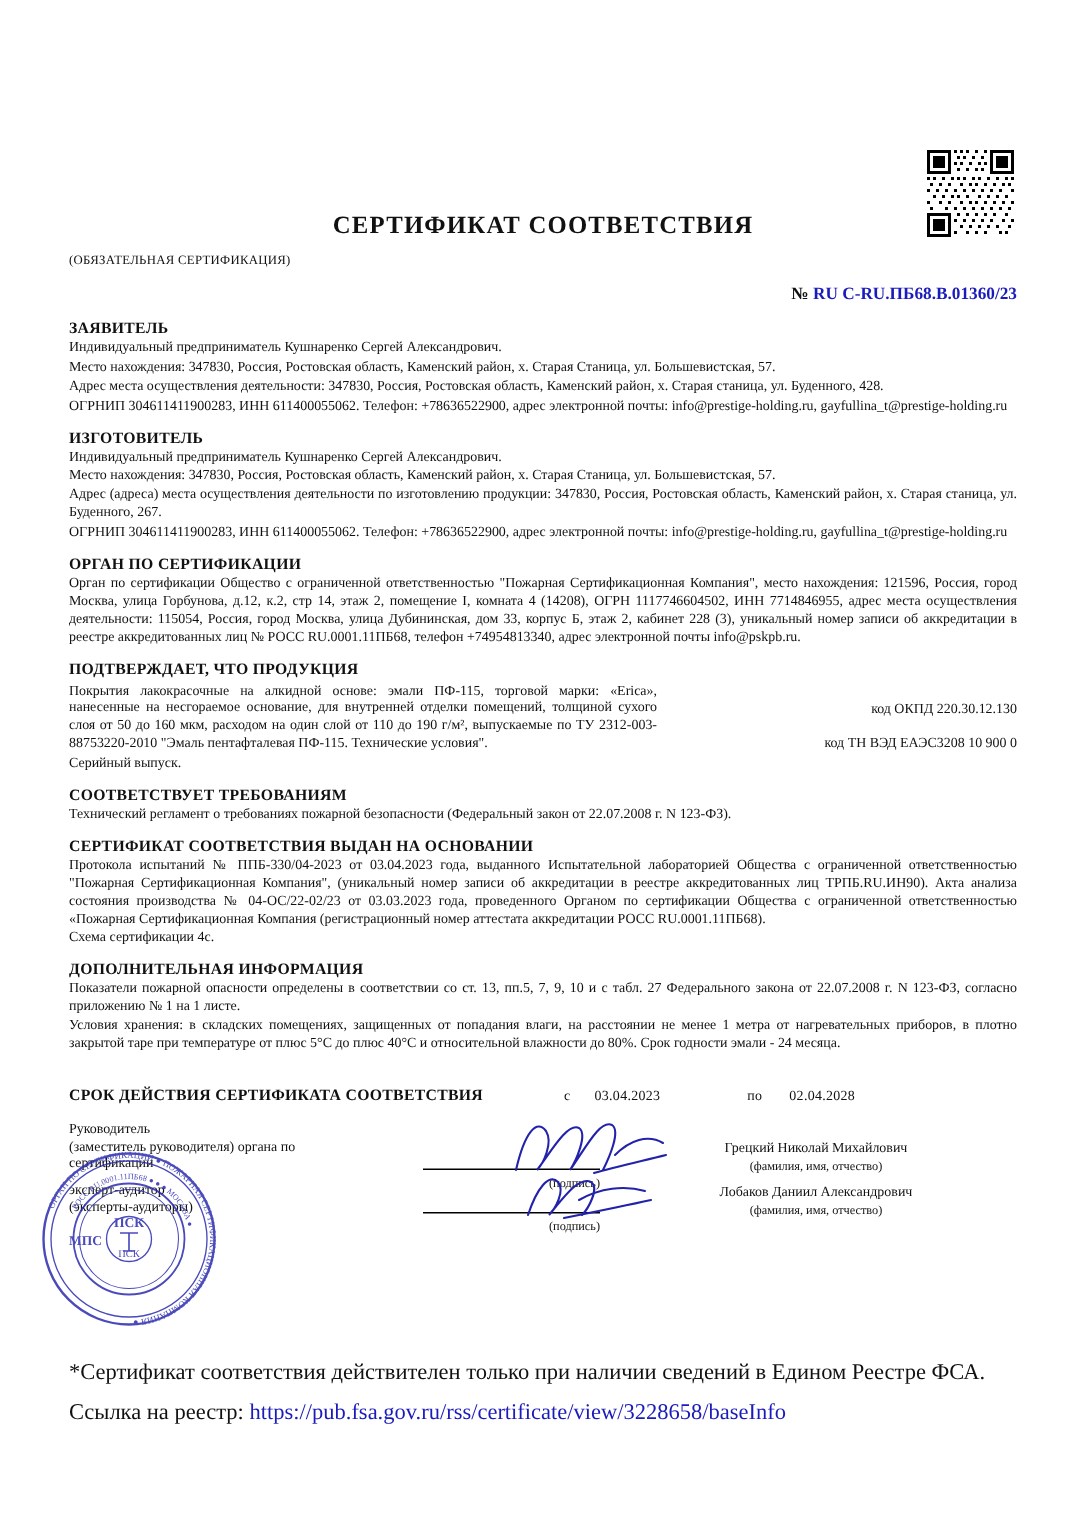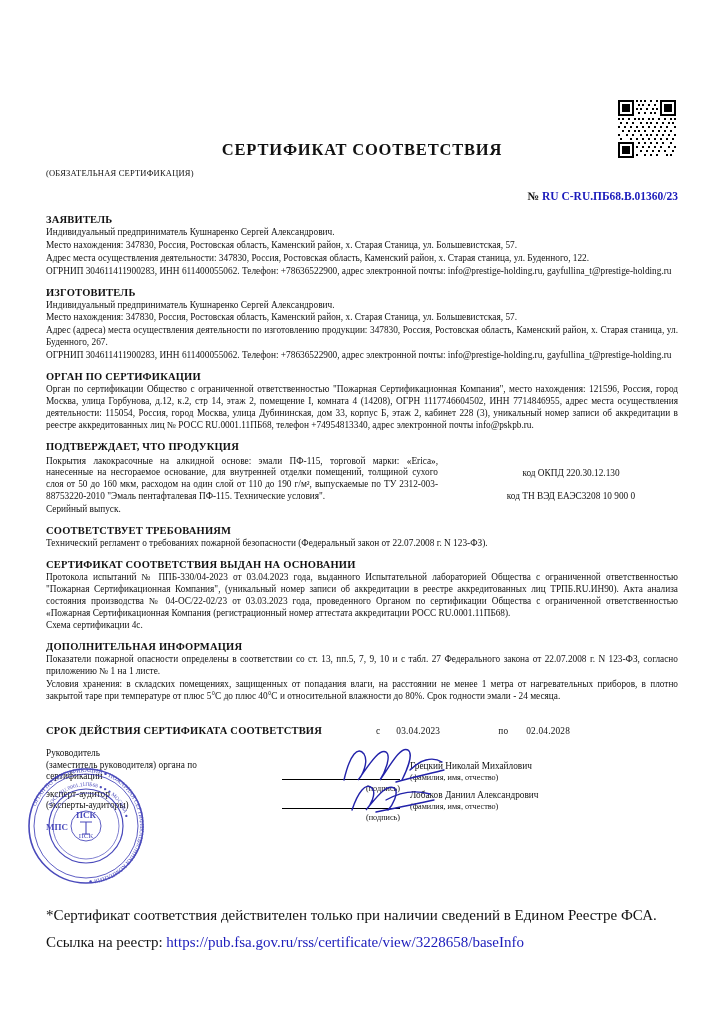--- a/index.html
+++ b/index.html
@@ -69,21 +69,21 @@
   }
   .prod-text { flex: 1 1 auto; }
   .prod-codes {
     flex: 0 0 214px;
     padding-top: 14px;
     font-size: 9.3px;
     line-height: 1.28;
   }
   .code-row {
     display: flex;
-    justify-content: center;
+    justify-content: flex-end;
   }
   .code-row + .code-row { margin-top: 12px; }
   .code-label { white-space: nowrap; }
   .code-value { white-space: nowrap; }
   .validity {
     margin-top: 22px;
     display: flex;
     align-items: baseline;
     font-size: 10.5px;
     font-weight: bold;
@@ -114,21 +114,21 @@
   }
   .sign-caption {
     width: 118px;
     text-align: right;
     font-size: 8.2px;
     margin-left: -128px;
     margin-bottom: -11px;
   }
   .sign-name {
     flex: 1 1 auto;
-    text-align: left;
+    text-align: center;
     padding-left: 10px;
   }
   .sign-name .nm { font-size: 9.3px; }
   .sign-name .sub { font-size: 8.2px; }
   .sig-scribble {
     position: absolute;
     pointer-events: none;
   }
   .stamp {
     position: absolute;
@@ -283,21 +283,21 @@
   <div class="doc-title">СЕРТИФИКАТ СООТВЕТСТВИЯ</div>
   <div class="doc-subtitle">(ОБЯЗАТЕЛЬНАЯ СЕРТИФИКАЦИЯ)</div>
   <div class="doc-number">
     <span>№</span>
     <span class="blue">RU C-RU.ПБ68.В.01360/23</span>
   </div>
 
   <div class="sec-head">ЗАЯВИТЕЛЬ</div>
   <p class="body first">Индивидуальный предприниматель Кушнаренко Сергей Александрович.</p>
   <p class="body">Место нахождения: 347830, Россия, Ростовская область, Каменский район, х. Старая Станица, ул. Большевистская, 57.</p>
-  <p class="body">Адрес места осуществления деятельности: 347830, Россия, Ростовская область, Каменский район, х. Старая станица, ул. Буденного, 122.</p>
+  <p class="body">Адрес места осуществления деятельности: 347830, Россия, Ростовская область, Каменский район, х. Старая станица, ул. Буденного, 428.</p>
   <p class="body">ОГРНИП 304611411900283, ИНН 611400055062. Телефон: +78636522900, адрес электронной почты: info@prestige-holding.ru, gayfullina_t@prestige-holding.ru</p>
 
   <div class="sec-head tight">ИЗГОТОВИТЕЛЬ</div>
   <p class="body first">Индивидуальный предприниматель Кушнаренко Сергей Александрович.</p>
   <p class="body">Место нахождения: 347830, Россия, Ростовская область, Каменский район, х. Старая Станица, ул. Большевистская, 57.</p>
   <p class="body">Адрес (адреса) места осуществления деятельности по изготовлению продукции: 347830, Россия, Ростовская область, Каменский район, х. Старая станица, ул. Буденного, 267.</p>
   <p class="body">ОГРНИП 304611411900283, ИНН 611400055062. Телефон: +78636522900, адрес электронной почты: info@prestige-holding.ru, gayfullina_t@prestige-holding.ru</p>
 
   <div class="sec-head tight">ОРГАН ПО СЕРТИФИКАЦИИ</div>
   <p class="body first">Орган по сертификации Общество с ограниченной ответственностью "Пожарная Сертификационная Компания", место нахождения: 121596, Россия, город Москва, улица Горбунова, д.12, к.2, стр 14, этаж 2, помещение I, комната 4 (14208), ОГРН 1117746604502, ИНН 7714846955, адрес места осуществления деятельности: 115054, Россия, город Москва, улица Дубининская, дом 33, корпус Б, этаж 2, кабинет 228 (3), уникальный номер записи об аккредитации в реестре аккредитованных лиц № РОСС RU.0001.11ПБ68, телефон +74954813340, адрес электронной почты info@pskpb.ru.</p>

